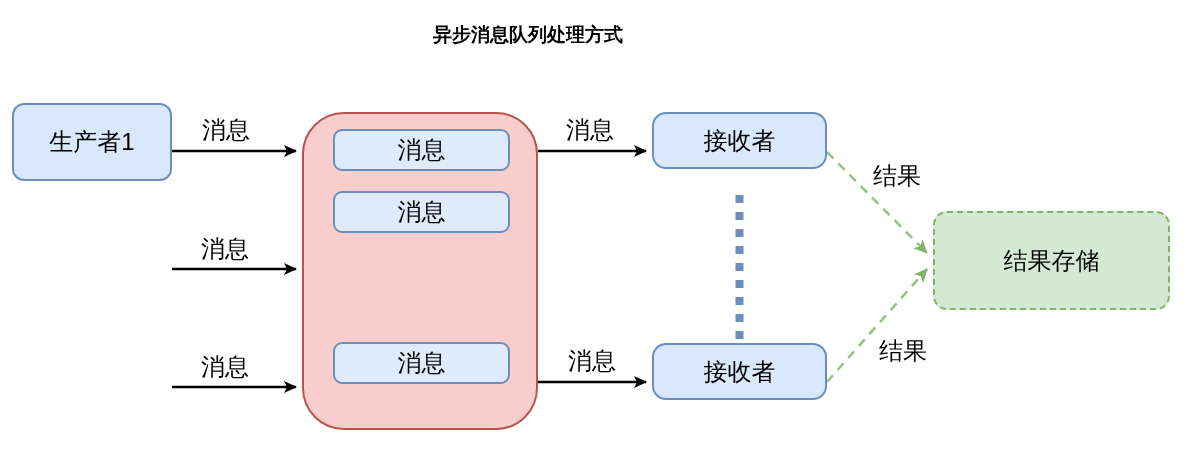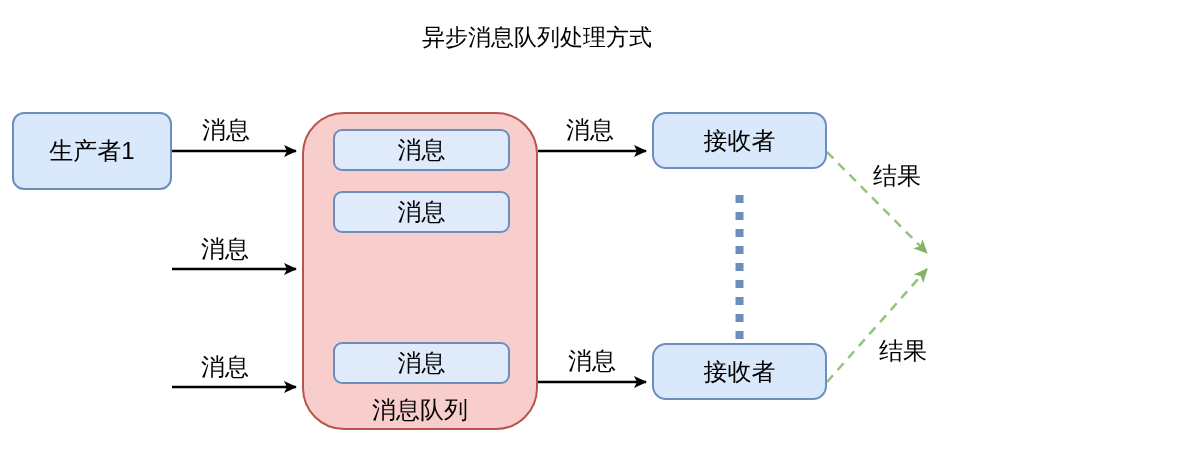--- a/index.html
+++ b/index.html
@@ -4,21 +4,21 @@
 <style>
   html,body { margin:0; padding:0; background:#ffffff; }
   .stage {
     position:relative; width:1196px; height:458px; overflow:hidden;
     background:#ffffff;
     font-family:"Liberation Sans", sans-serif;
     color:#000;
   }
   .title {
     position:absolute; left:0; top:22px; width:1056px;
-    text-align:center; font-size:23px; font-weight:normal;padding-left:9px;
+    text-align:center; font-size:19px; font-weight:bold;
   }
   .node {
     position:absolute; box-sizing:border-box;
     display:flex; align-items:center; justify-content:center;
     font-size:24px;
   }
   .producer {
     left:12px; width:160px; height:78px;
     background:var(--producer_fill,#dae8fc);
     border:2px solid var(--producer_stroke,#6c8ebf);
@@ -91,43 +91,45 @@
 
     <path class="blue-dash-thin" d="M420,233 L420,341"></path>
     <path class="blue-dash-thick" d="M739.5,195 L739.5,340"></path>
 
     <path class="green-dash" marker-end="url(#mGreen)" d="M827,152 L927,253"></path>
     <path class="green-dash" marker-end="url(#mGreen)" d="M827,382 L927,269"></path>
   </svg>
 
   <div class="title">异步消息队列处理方式</div>
 
-  <div class="node producer" style="top:112px">
+  <div class="node producer" style="top:103px">
     <span>生产者1</span>
   </div>
 
   <div class="node queue"></div>
   <div class="node msg" style="top:129px">
     <span>消息</span>
   </div>
   <div class="node msg" style="top:191px">
     <span>消息</span>
   </div>
   <div class="node msg" style="top:342px">
     <span>消息</span>
   </div>
-  <div class="queue-label">消息队列</div>
 
   <div class="node receiver" style="top:112px">
     <span>接收者</span>
   </div>
   <div class="node receiver" style="top:343px">
     <span>接收者</span>
   </div>
 
+  <div class="node store">
+    <span>结果存储</span>
+  </div>
 
   <div class="edge-label" style="left:226px; top:117px">消息</div>
   <div class="edge-label" style="left:225px; top:236px">消息</div>
   <div class="edge-label" style="left:225px; top:354px">消息</div>
   <div class="edge-label" style="left:590px; top:117px">消息</div>
   <div class="edge-label" style="left:592px; top:348px">消息</div>
   <div class="edge-label" style="left:897px; top:163px">结果</div>
   <div class="edge-label" style="left:903px; top:338px">结果</div>
 
 </div>

